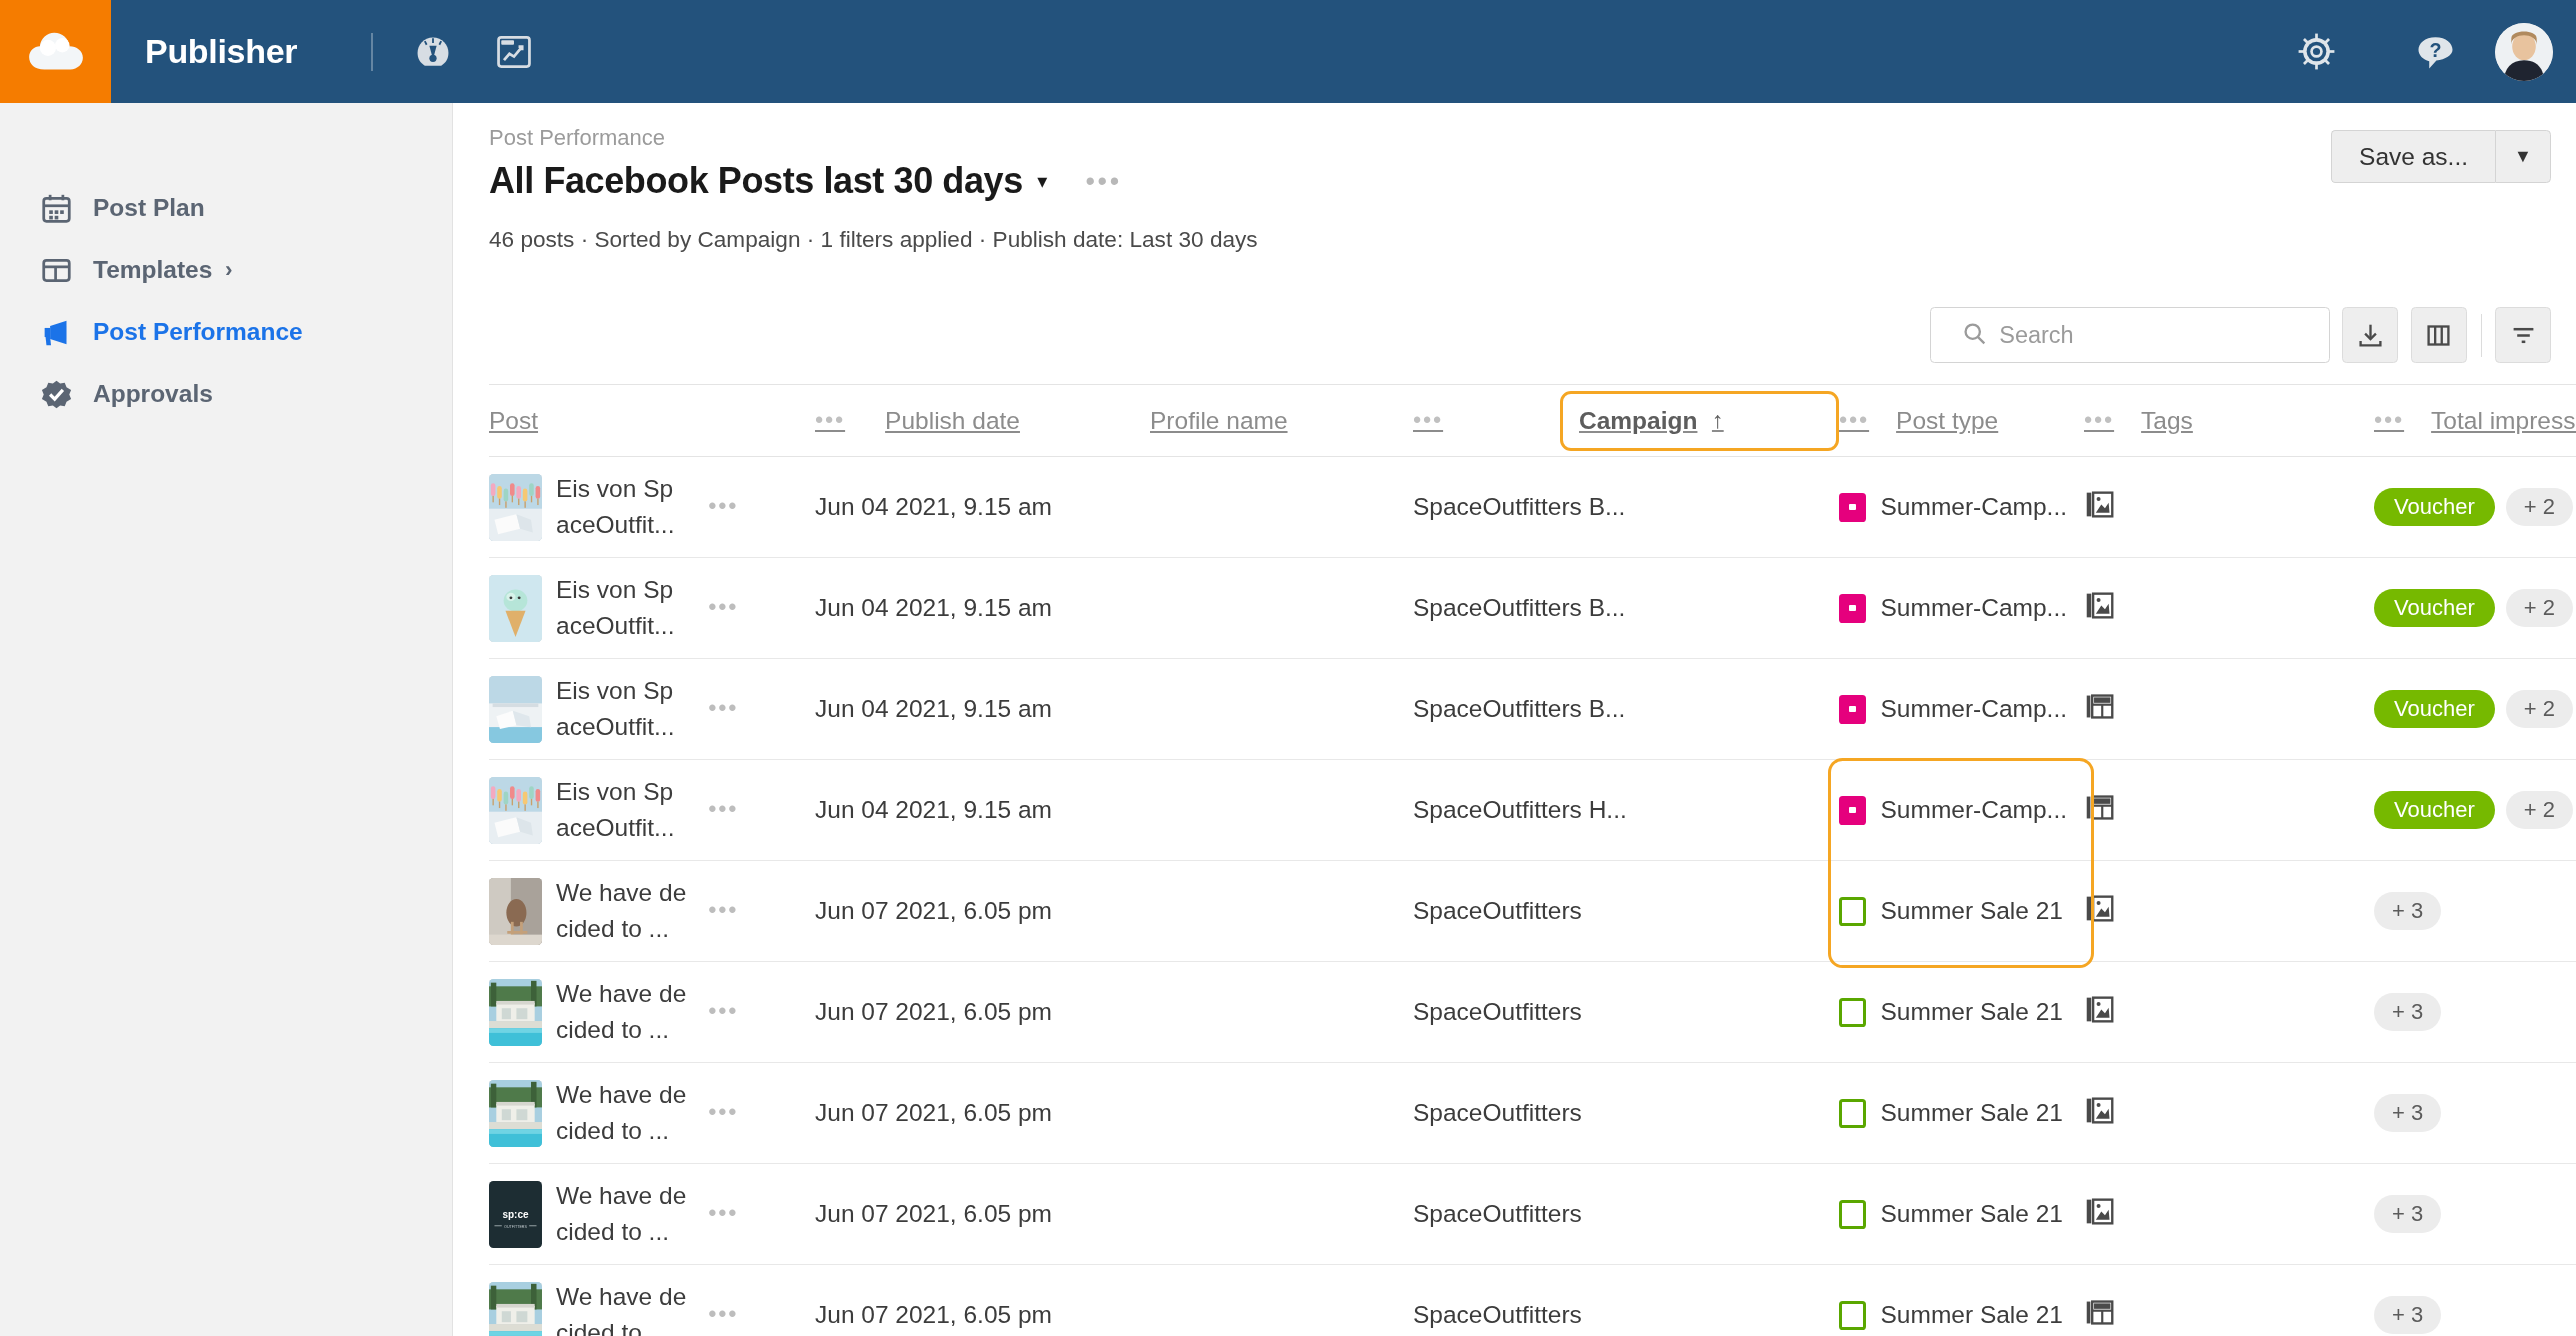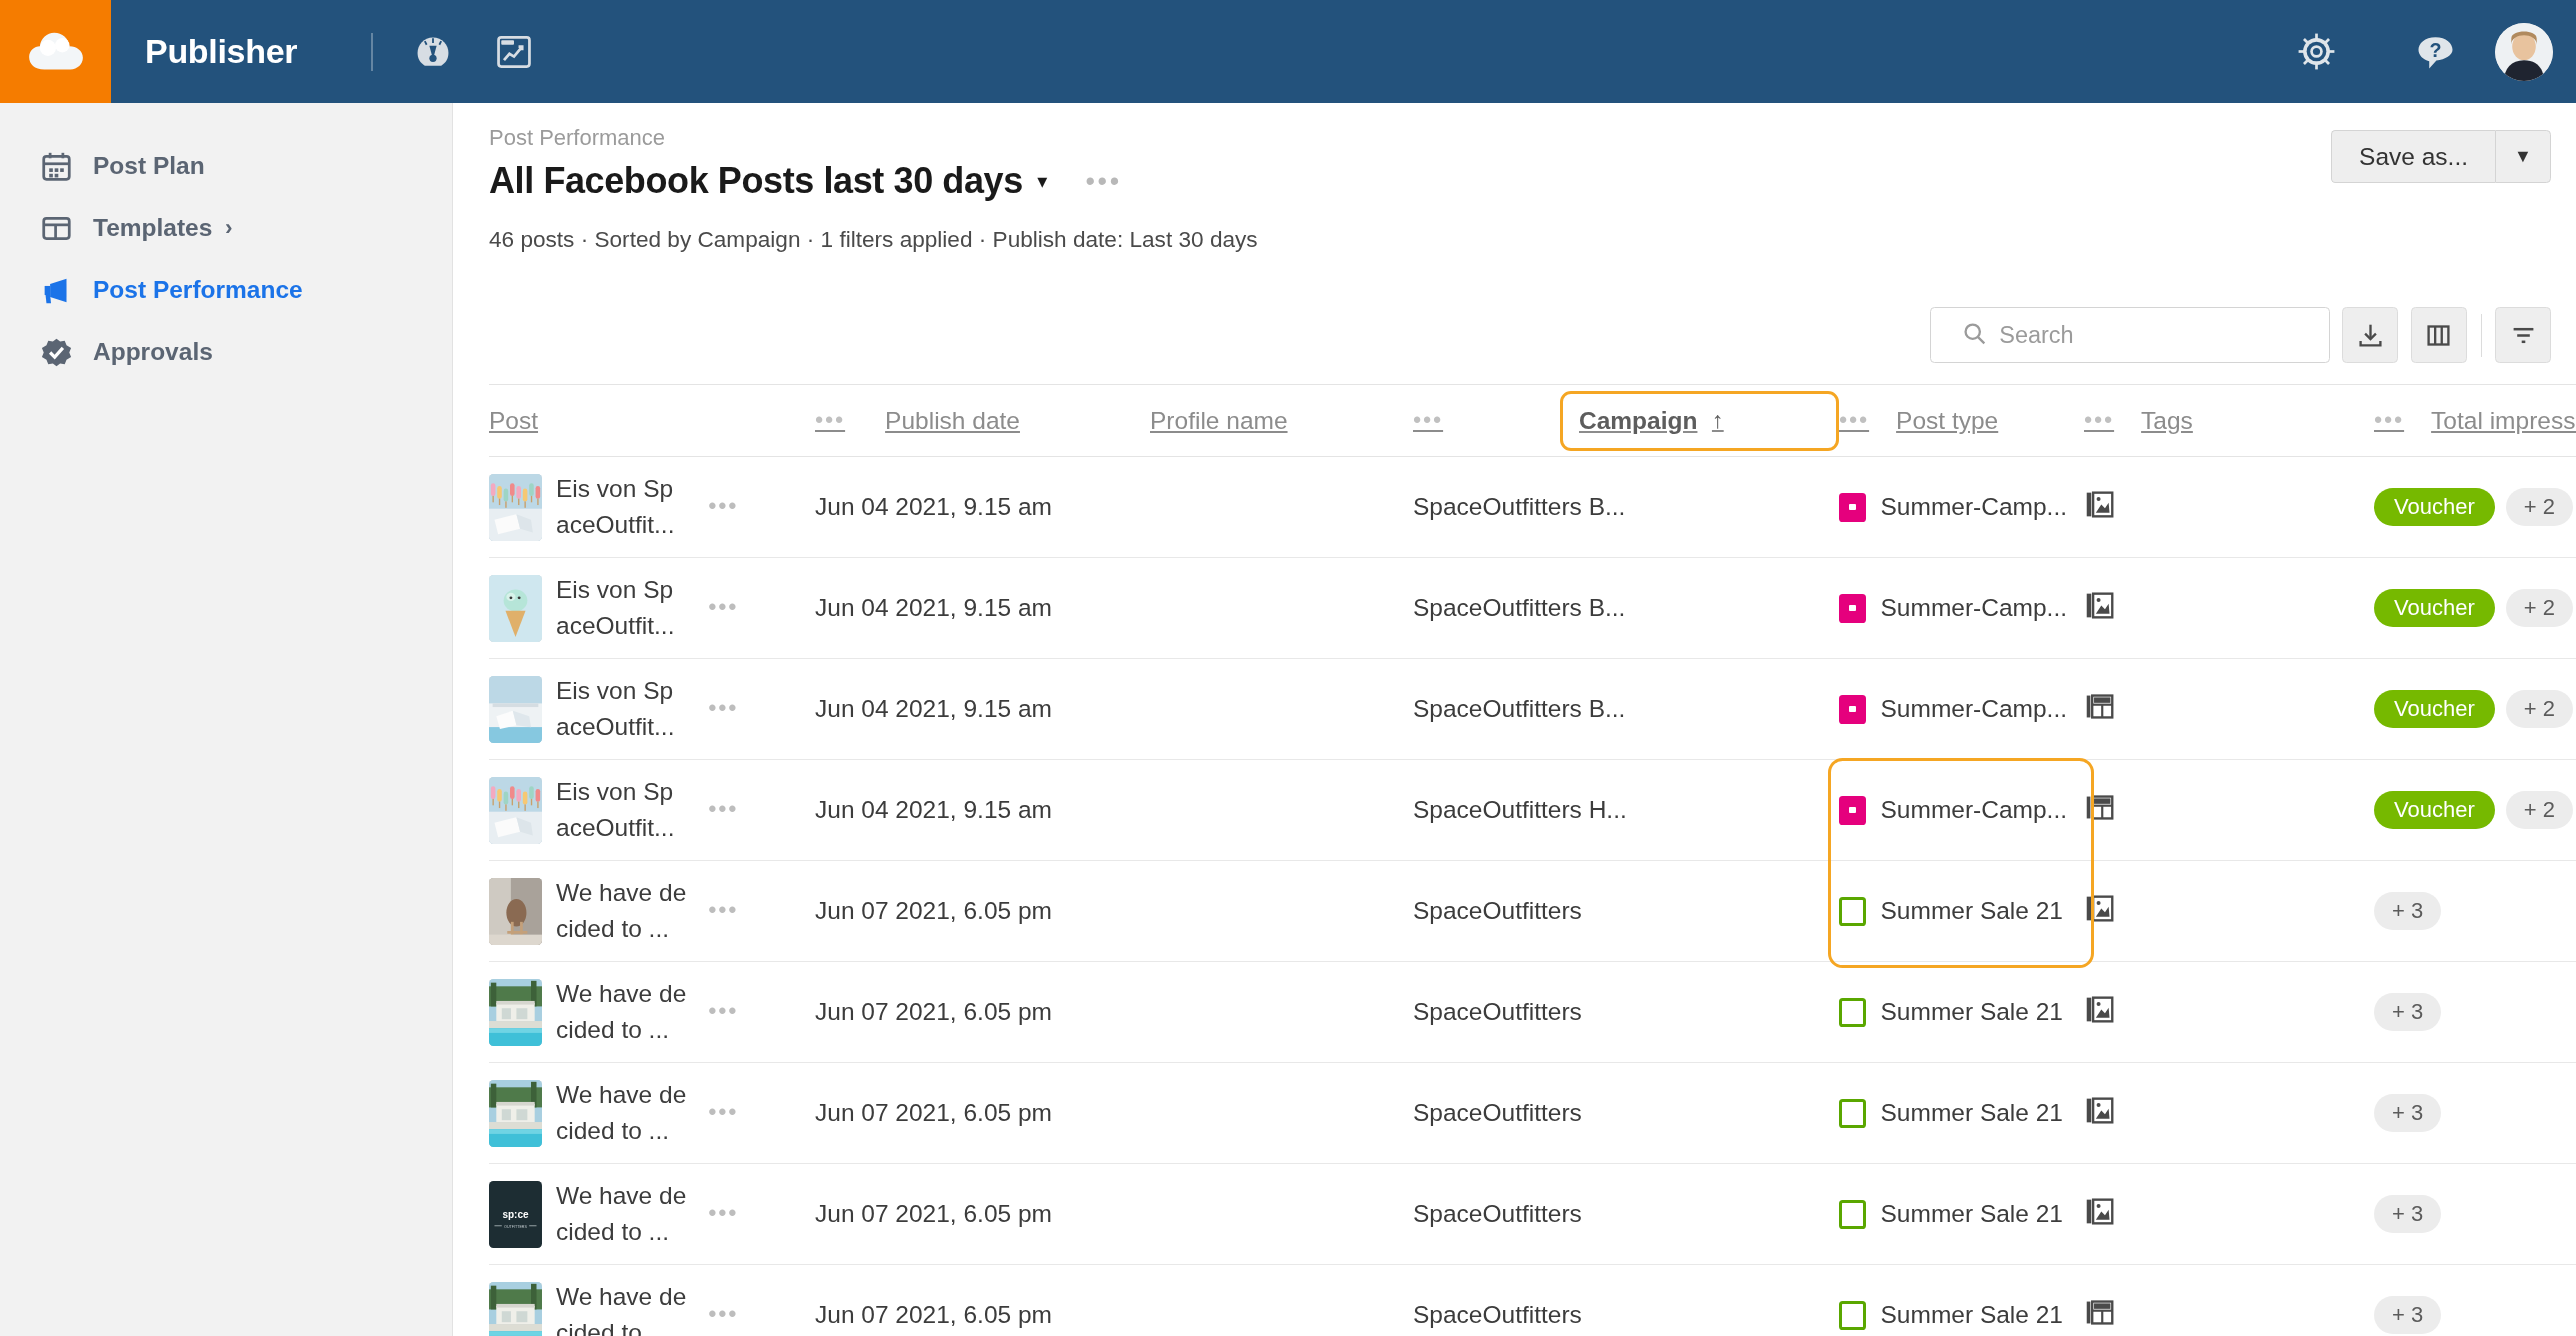--- a/index.html
+++ b/index.html
@@ -52,21 +52,21 @@
     overflow: hidden; position: relative;
     flex: none;
   }
 
   
   .sidebar {
     position: absolute; top: 103px; left: 0;
     width: 453px; height: 1234px;
     background: #f2f2f2;
     border-right: 0.9px solid #e2e2e2;
-    padding-top: 32px;
+    padding-top: 74px;
   }
   .nav-item {
     display: flex; align-items: center;
     height: 62px;
     padding-left: 40px;
     color: #5b6573;
     font-size: 24.5px; font-weight: bold;
     cursor: pointer;
   }
   .nav-item .nav-ico {

